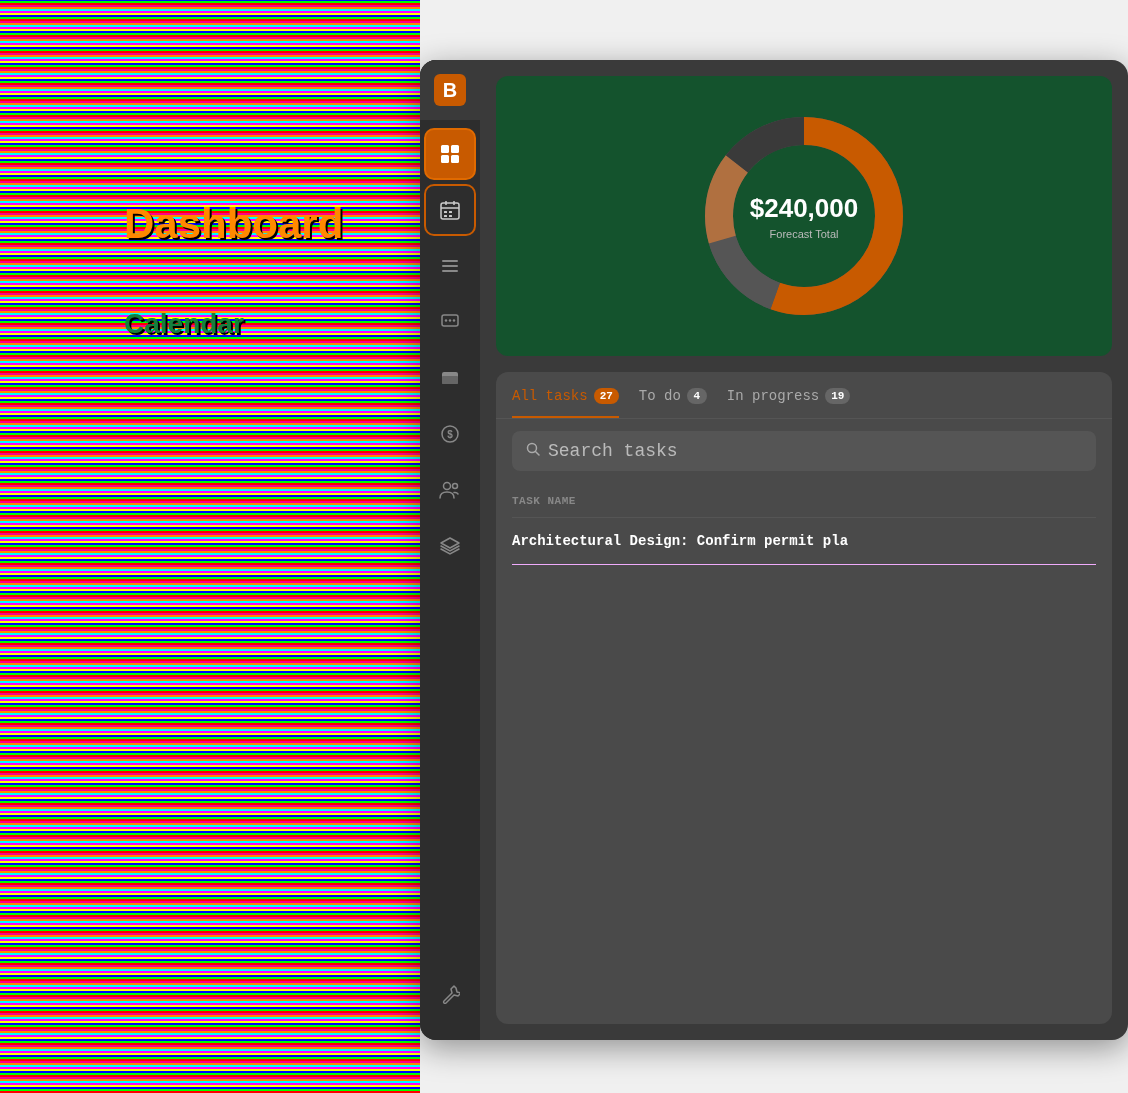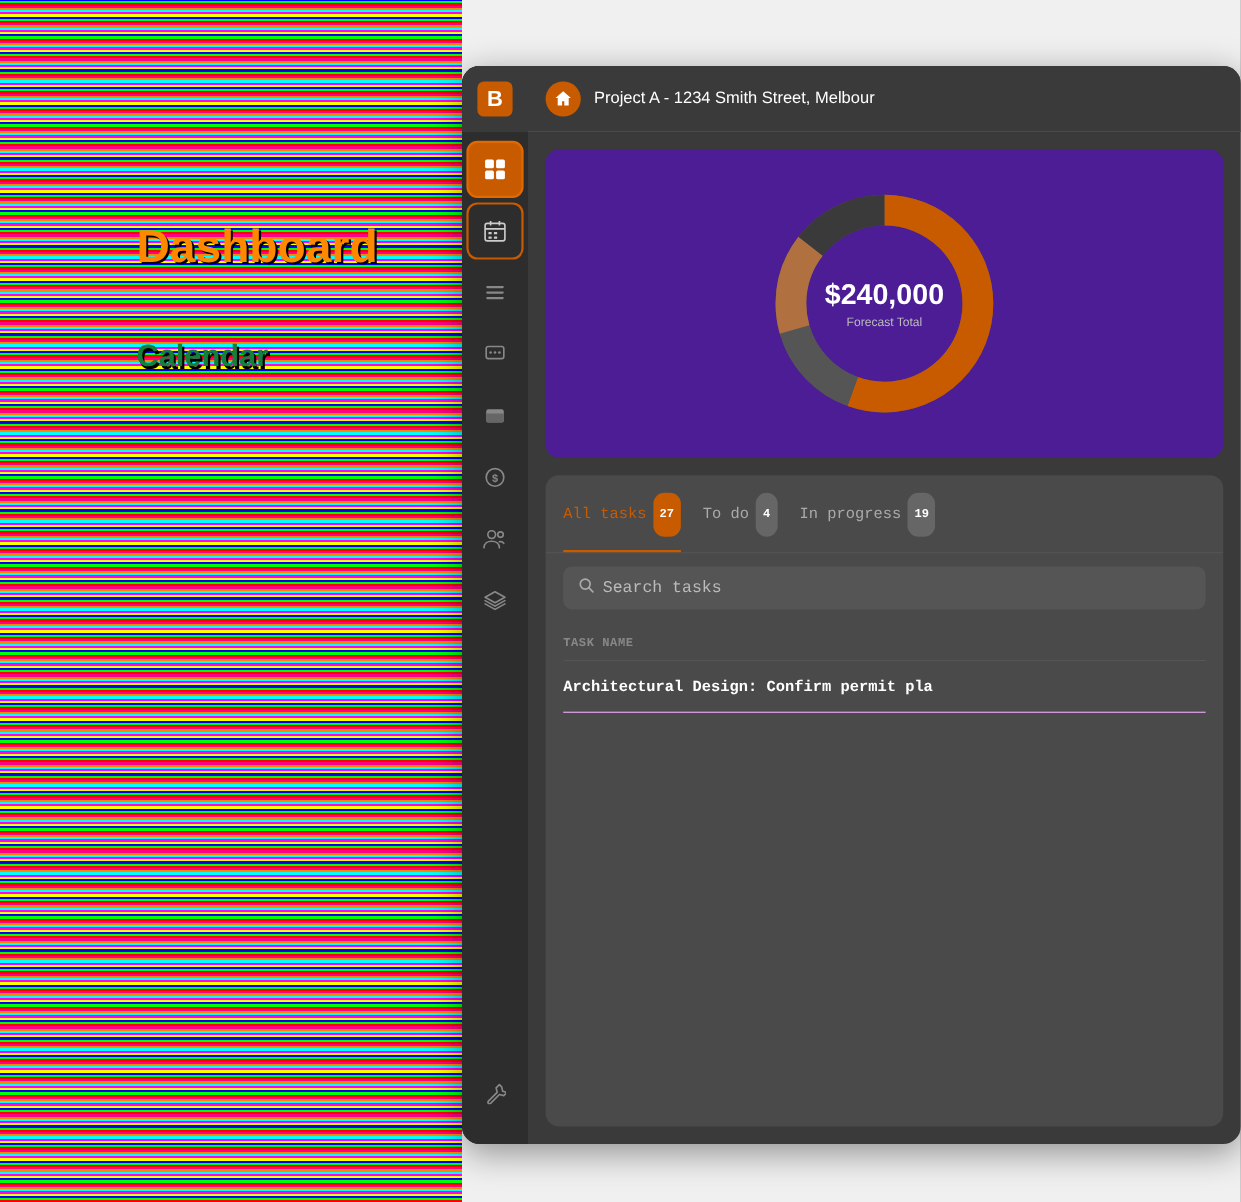--- a/index.html
+++ b/index.html
@@ -197,21 +197,21 @@
       flex: 1;
       padding: 16px;
       overflow-y: auto;
       display: flex;
       flex-direction: column;
       gap: 16px;
     }
 
     
     .chart-card {
-      background: #4c1d95;
+      background: #14532d;
       border-radius: 12px;
       padding: 24px;
       display: flex;
       align-items: center;
       justify-content: center;
       min-height: 280px;
     }
 
     .donut-wrapper {
       position: relative;
@@ -272,21 +272,21 @@
       color: #c85a00;
       border-bottom: 2px solid #c85a00;
     }
 
     .tab-badge {
       background: #c85a00;
       color: white;
       border-radius: 10px;
       font-size: 11px;
       font-weight: 700;
-      padding: 14px 6px;
+      padding: 2px 6px;
       min-width: 20px;
       text-align: center;
     }
 
     .tab-badge.gray {
       background: #666;
     }
 
     .tasks-body {
       padding: 12px 16px;
@@ -302,21 +302,21 @@
       margin-bottom: 12px;
     }
 
     .search-icon-span {
       color: #aaa;
       font-size: 14px;
     }
 
     .search-input-text {
       color: #bbb;
-      font-size: 15px;
+      font-size: 18px;
     }
 
     .task-table-header {
       padding: 8px 0;
       border-bottom: 1px solid #555;
     }
 
     .task-col-header {
       font-size: 11px;
       font-weight: 600;
@@ -436,28 +436,20 @@
       <div class="nav-item">
         <svg width="20" height="20" viewBox="0 0 20 20" fill="none">
           <path d="M14 2l-3 3 1 4-8 8a1.4 1.4 0 002 2l8-8 4 1 3-3-4-1-1-4z" stroke="#888" stroke-width="1.5" stroke-linejoin="round"></path>
         </svg>
       </div>
     </div>
   </div>
 
   <div class="main-content">
 
-    <div class="header">
-      <div class="header-home-icon">
-        <svg width="16" height="16" viewBox="0 0 16 16" fill="white">
-          <path d="M8 1L1 7h2v7h4v-4h2v4h4V7h2L8 1z"></path>
-        </svg>
-      </div>
-      <span class="header-title">Project A - 1234 Smith Street, Melbour</span>
-    </div>
 
     <div class="content-area">
 
       <div class="chart-card">
         <div class="donut-wrapper">
           <svg width="220" height="220" viewBox="0 0 220 220">
 
             <circle cx="110" cy="110" r="85" fill="none" stroke="#555" stroke-width="28"></circle>
 
             <circle cx="110" cy="110" r="85" fill="none" stroke="#c85a00" stroke-width="28" stroke-dasharray="296 238" stroke-dashoffset="0" transform="rotate(-90 110 110)"></circle>

